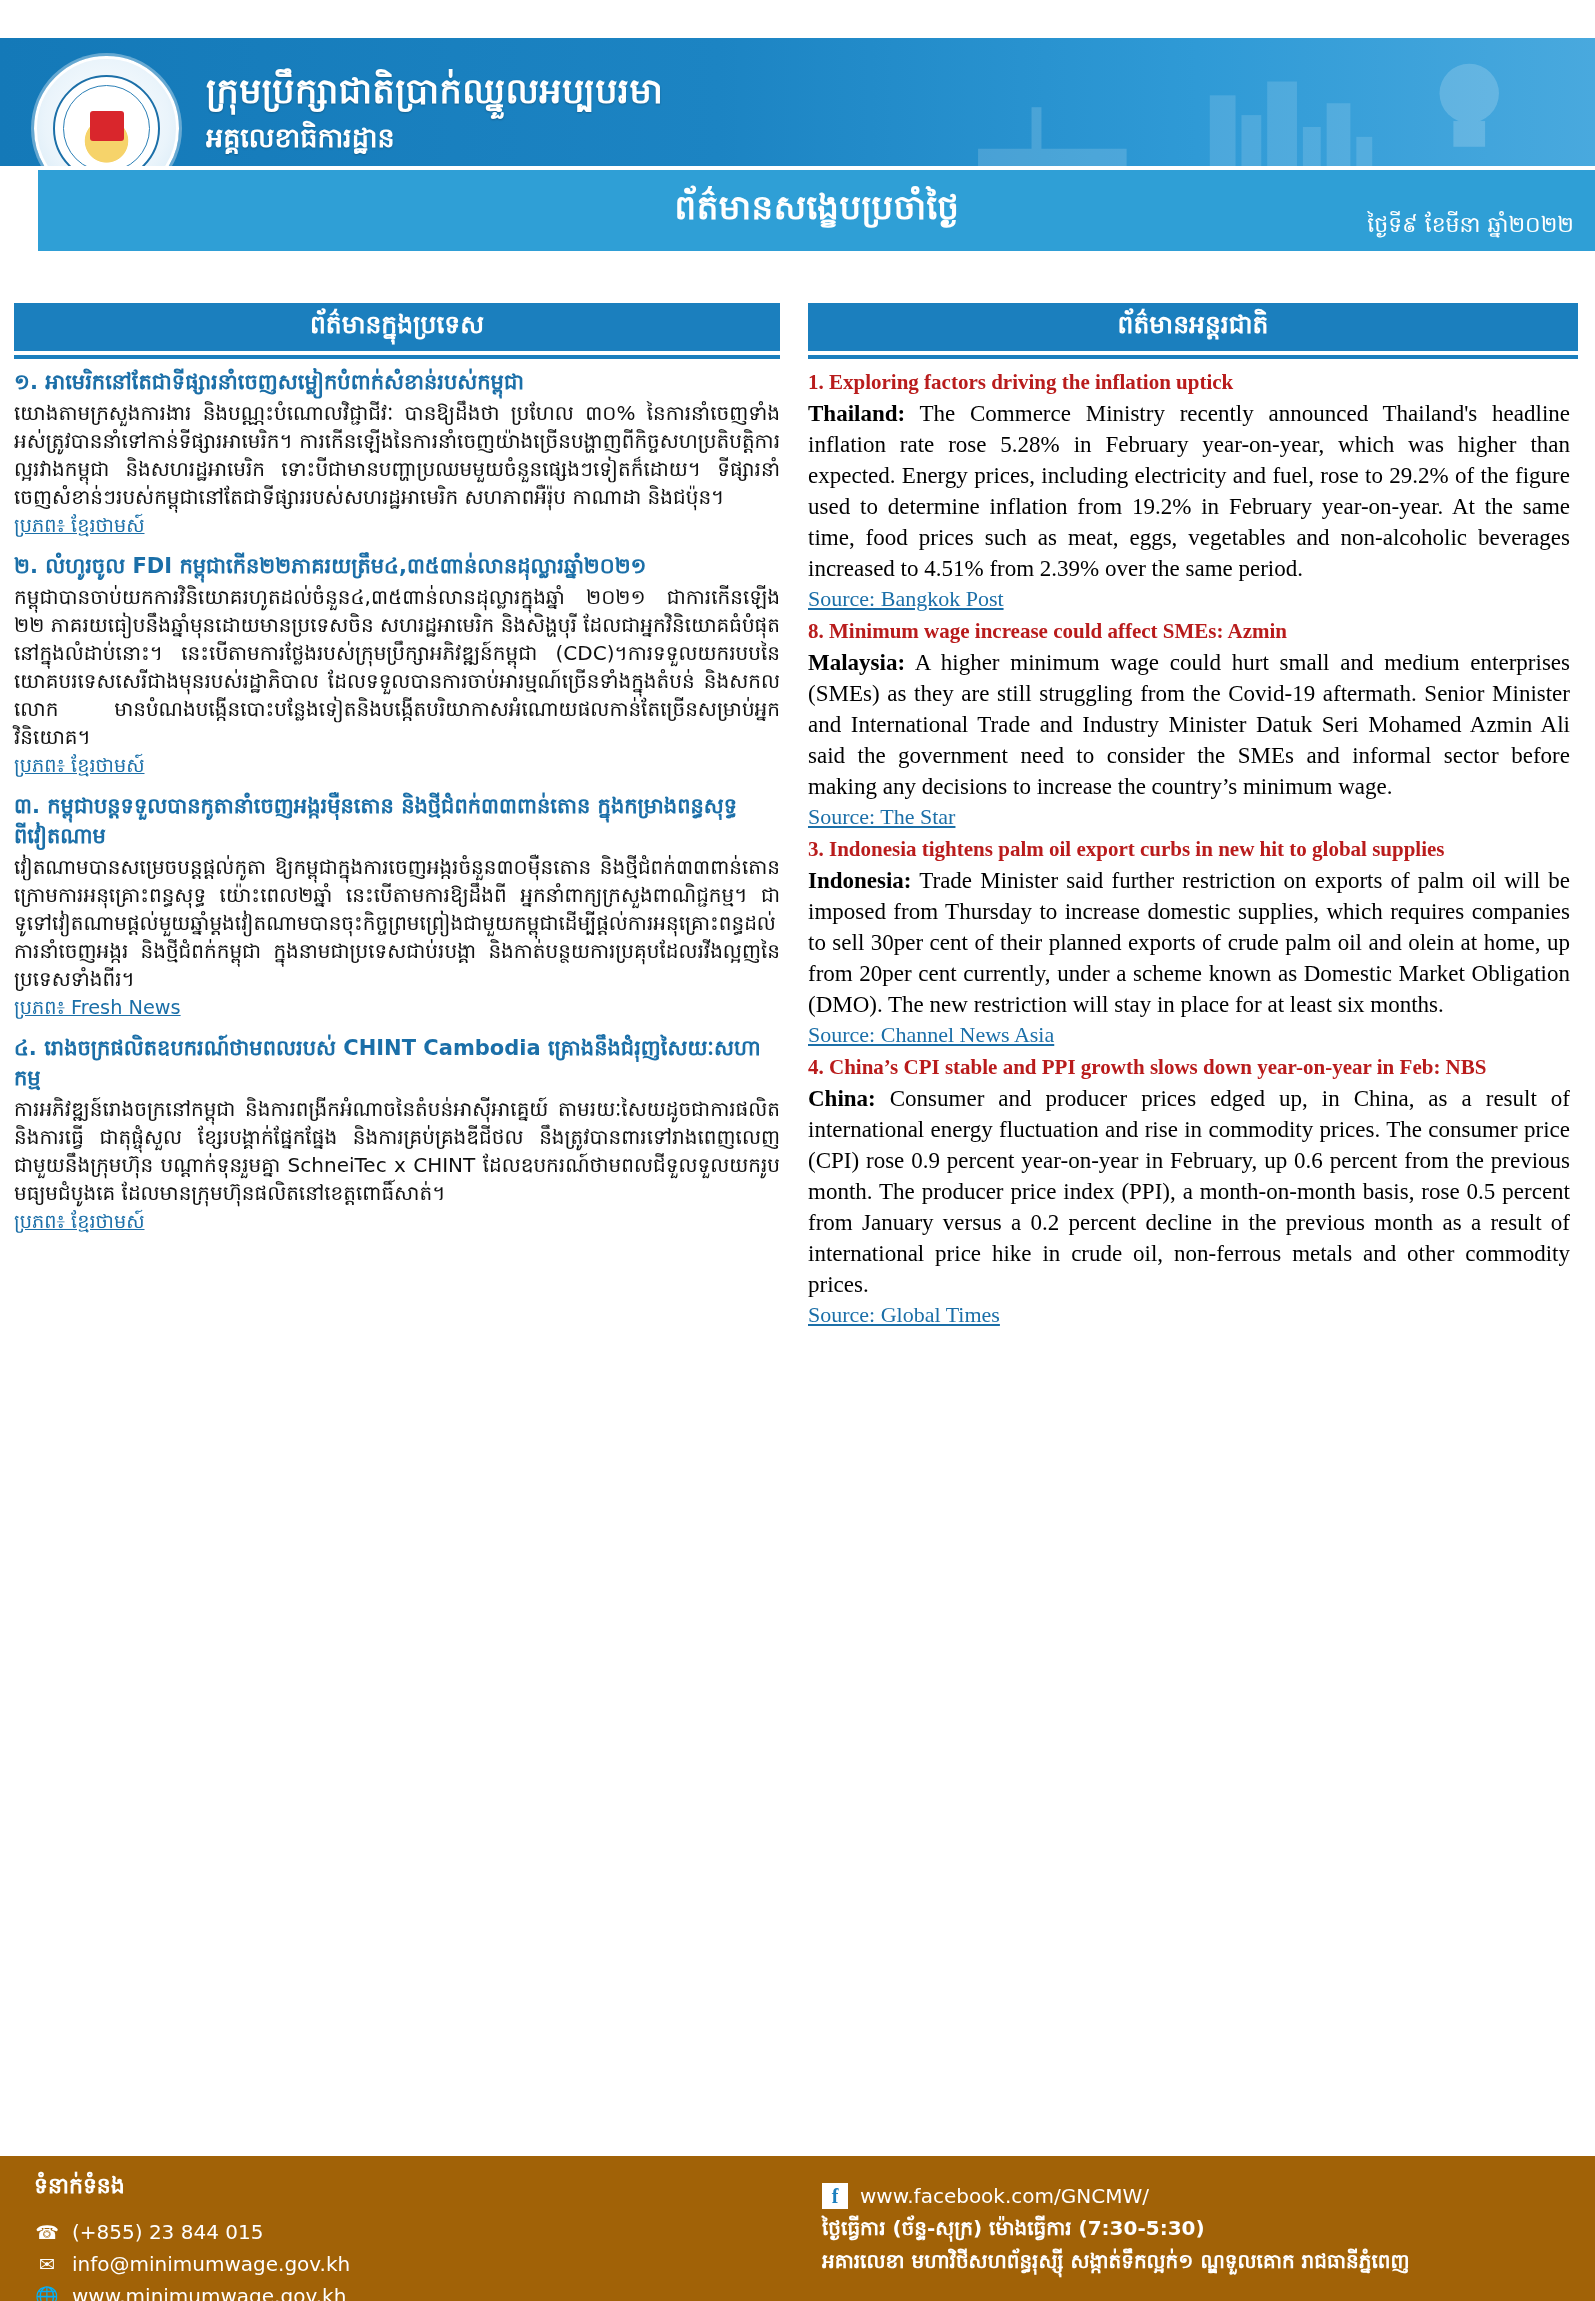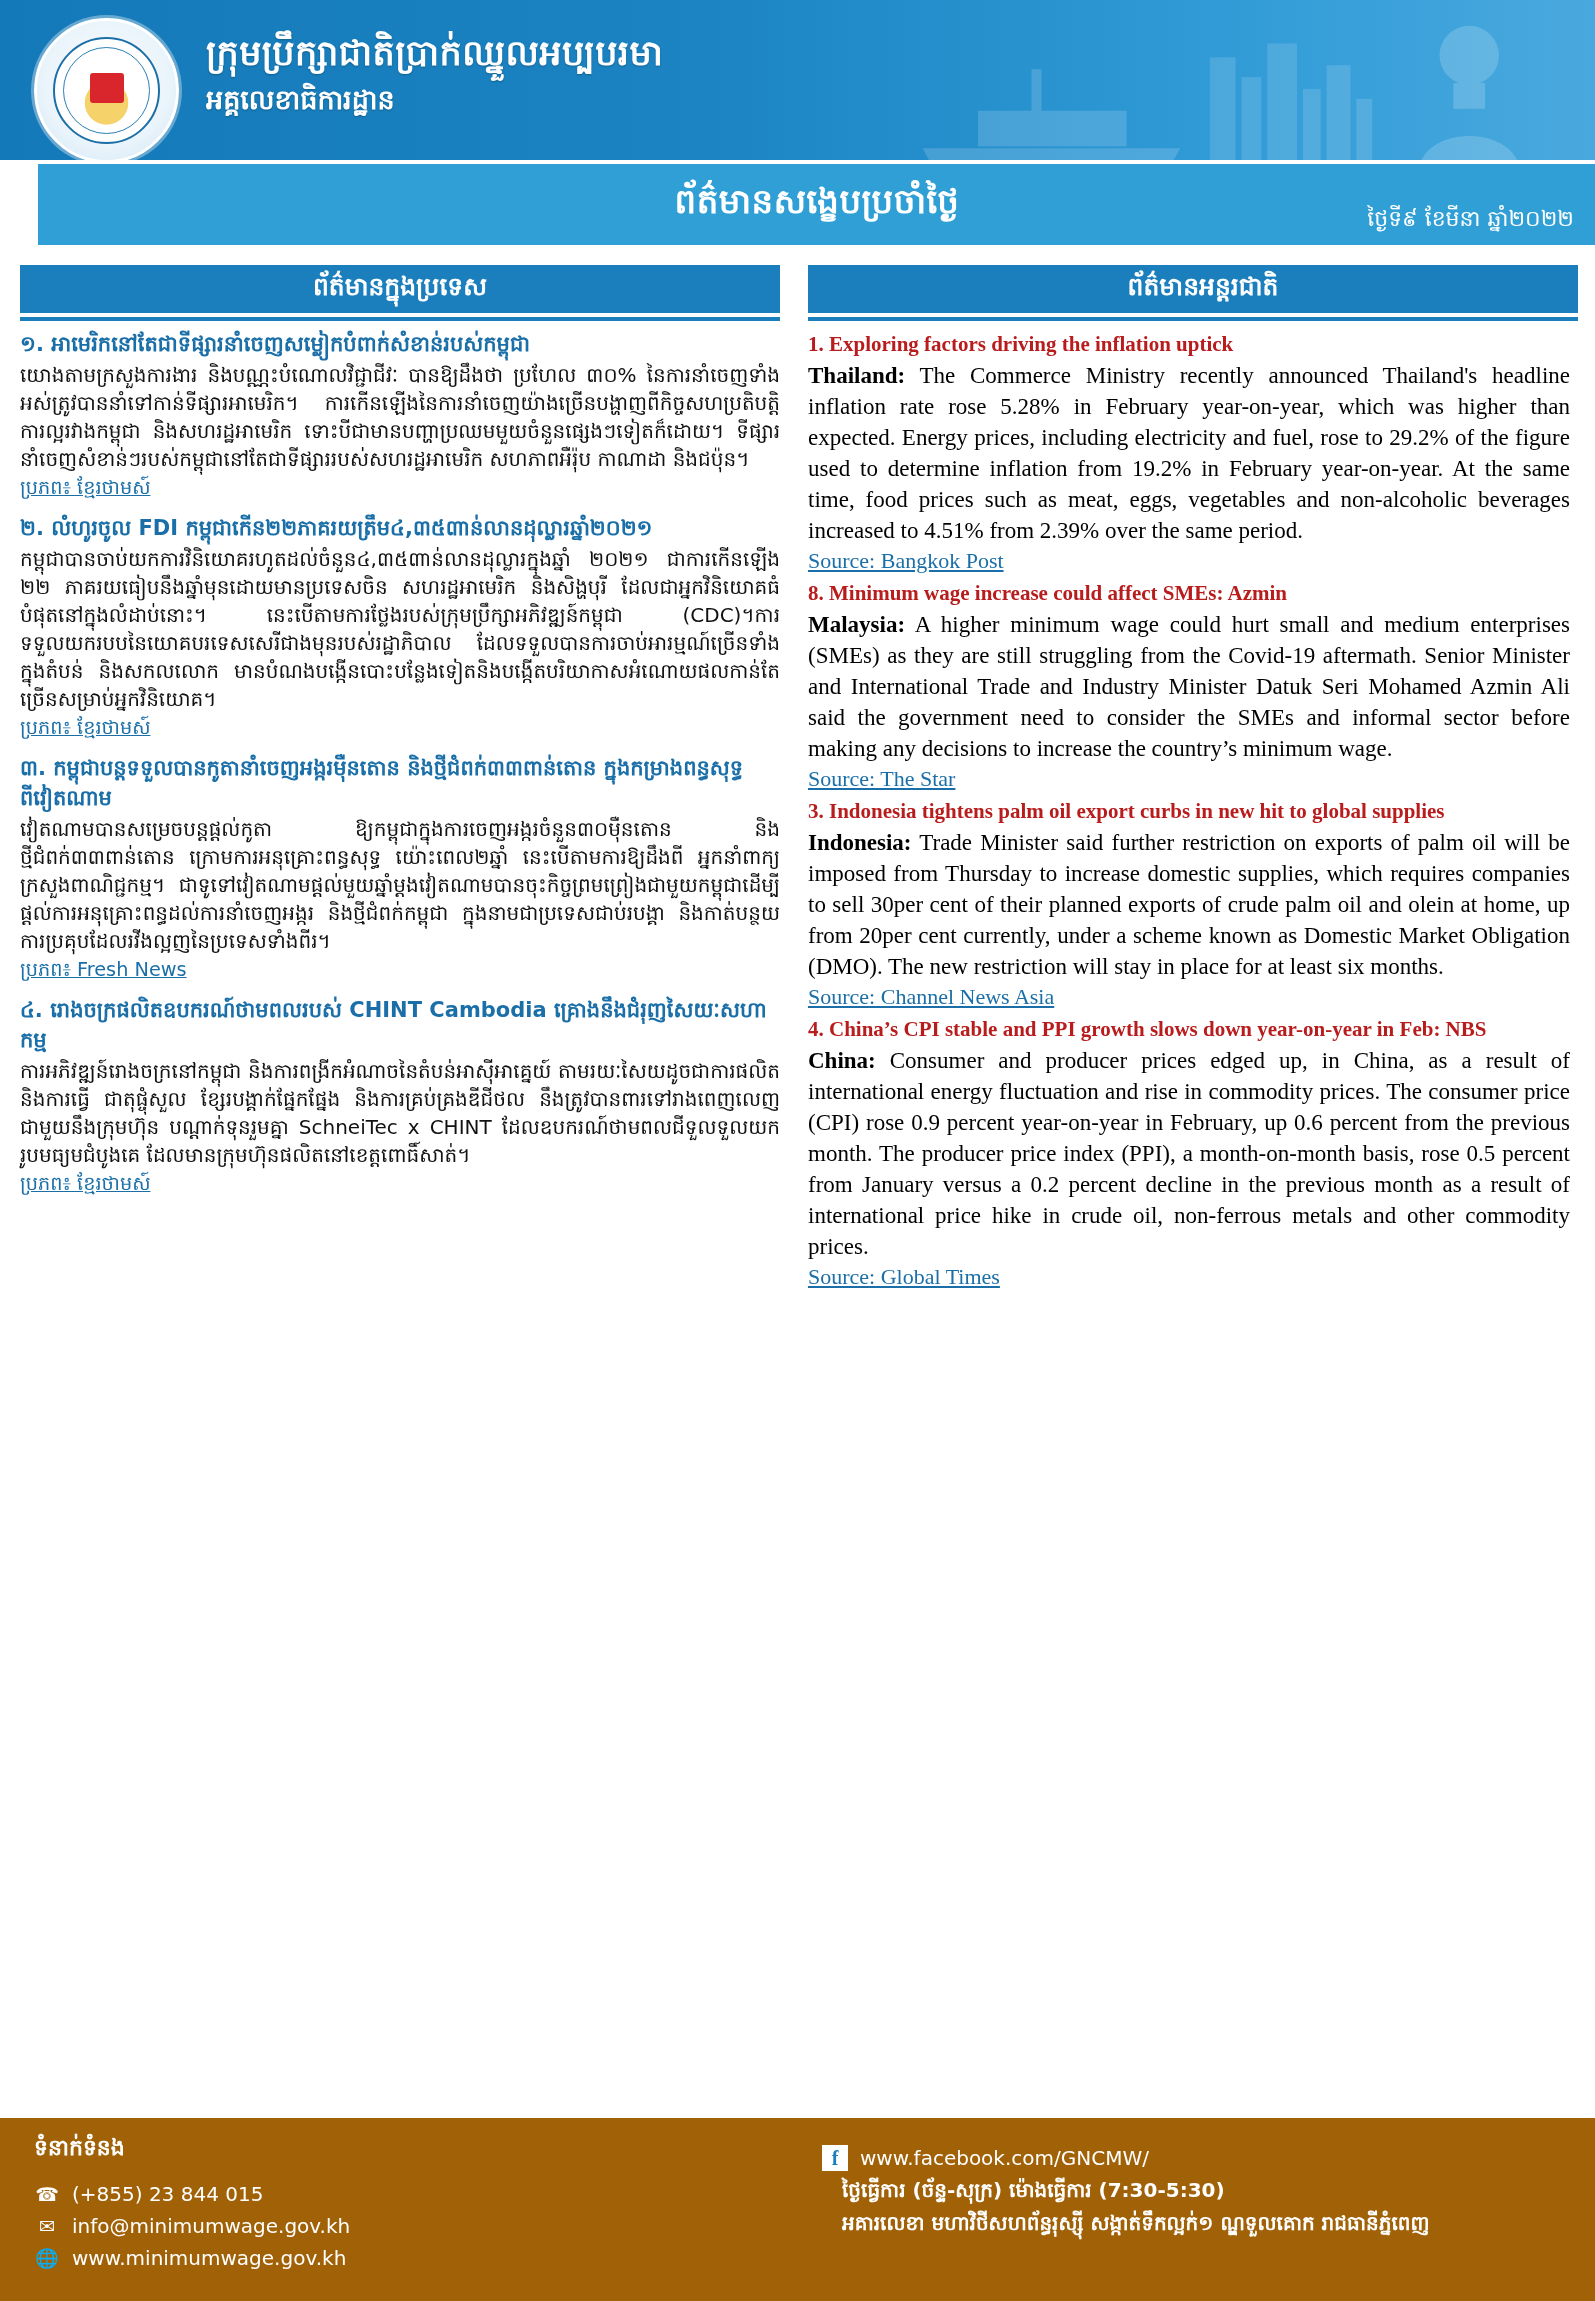--- a/index.html
+++ b/index.html
@@ -7,23 +7,24 @@
     width:1596px;height:2302px;
     background:#ffffff;
     font-family:"Liberation Serif", serif;
     color:#111;
     overflow:hidden;
   }
   .page{position:relative;width:1596px;height:2302px;background:#fff;}
 
   
   .banner{
-    position:relative;height:160px;
+    position:relative;height:128px;
     background:linear-gradient(90deg,#1479b8 0%, #1c84c3 45%, #2f9ad6 75%, #49a9de 100%);
     overflow:hidden;
+    margin-top:38px;
   }
   .banner-graphic{
     position:absolute;right:0;top:0;width:713px;height:176px;
     opacity:.45;
   }
   .emblem{
     position:absolute;left:34px;top:18px;width:139px;height:139px;border-radius:50%;
     background:radial-gradient(circle at 50% 45%, #ffffff 0%, #eaf4fb 60%, #cfe6f4 100%);
     border:3px solid #ffffff;
     box-shadow:0 0 0 3px rgba(255,255,255,.35);
@@ -78,21 +79,21 @@
   .col-right{width:798px;padding:0 18px 0 10px;box-sizing:border-box;}
   .colhead{
     height:48px;background:#1b7fbe;color:#fff;
     display:flex;align-items:center;justify-content:center;
     font-family:"DejaVu Sans", sans-serif;font-size:25px;font-weight:700;
     margin-bottom:4px;
   }
   .rule{height:4px;background:#1b7fbe;margin-bottom:8px;}
 
   
-  .kh{font-family:"DejaVu Sans", sans-serif;padding-left:20px;}
+  .kh{font-family:"DejaVu Sans", sans-serif;}
   .kh-h{
     color:#1b6fa8;font-weight:700;font-size:21px;line-height:30px;
     margin:6px 0 2px 0;
   }
   .kh-p{
     font-size:20px;line-height:28px;text-align:justify;margin:0 0 2px 0;color:#111;
     text-justify:inter-word;
   }
   .src{
     color:#1b6fa8;font-family:"DejaVu Sans", sans-serif;font-size:19.3px;

